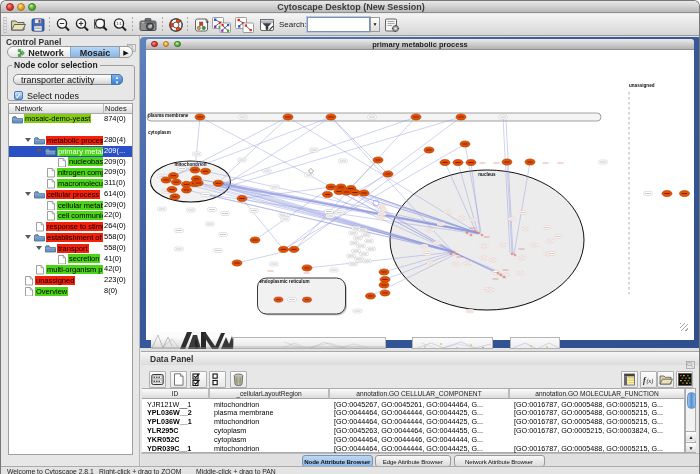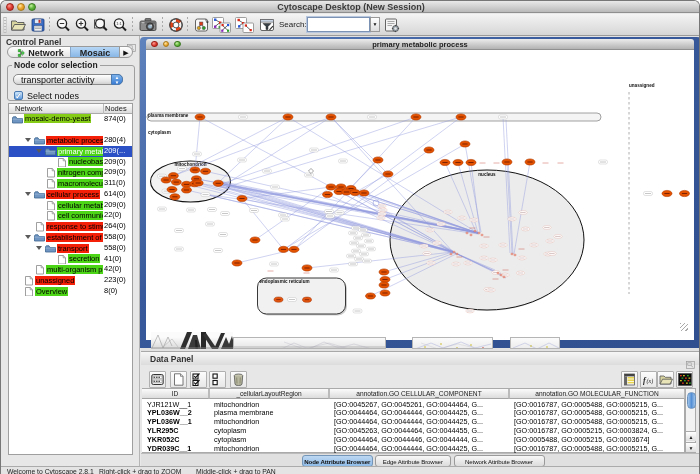--- a/index.html
+++ b/index.html
@@ -1137,21 +1137,20 @@
         <div class="dt-cell" style="left:72px;top:29.16px;width:114px;">mitochondrion</div>
         <div class="dt-cell" style="left:192px;top:29.16px;width:174px;">[GO:0044464, GO:0044444, GO:0044425, G...</div>
         <div class="dt-cell" style="left:372px;top:29.16px;width:170px;">[GO:0016787, GO:0005488, GO:0005215, G...</div>
         <div class="dt-cell" style="left:5px;top:37.99px;width:61px;font-weight:bold;">YLR295C</div>
         <div class="dt-cell" style="left:72px;top:37.99px;width:114px;">cytoplasm</div>
         <div class="dt-cell" style="left:192px;top:37.99px;width:174px;">[GO:0045263, GO:0044464, GO:0044455, G...</div>
         <div class="dt-cell" style="left:372px;top:37.99px;width:158px;">[GO:0016787, GO:0005215, GO:0003824, G...</div>
         <div class="dt-cell" style="left:5px;top:46.82px;width:61px;font-weight:bold;">YKR052C</div>
         <div class="dt-cell" style="left:72px;top:46.82px;width:114px;">cytoplasm</div>
         <div class="dt-cell" style="left:192px;top:46.82px;width:174px;">[GO:0044464, GO:0044446, GO:0044444, G...</div>
-        <div class="dt-cell" style="left:372px;top:46.82px;width:170px;">[GO:0005488, GO:0005215, GO:0003674]</div>
         <div class="dt-cell" style="left:5px;top:55.65px;width:61px;font-weight:bold;">YDR039C__1</div>
         <div class="dt-cell" style="left:72px;top:55.65px;width:114px;">mitochondrion</div>
         <div class="dt-cell" style="left:192px;top:55.65px;width:174px;">[GO:0044464, GO:0044444, GO:0044425, G...</div>
         <div class="dt-cell" style="left:372px;top:55.65px;width:170px;">[GO:0016787, GO:0005488, GO:0005215, G...</div>
       </div>
     <div class="vscroll">
       <div class="vthumb"></div>
       <div class="varrow" style="top:42px">▲</div>
       <div class="varrow" style="top:53px">▼</div>
     </div>

